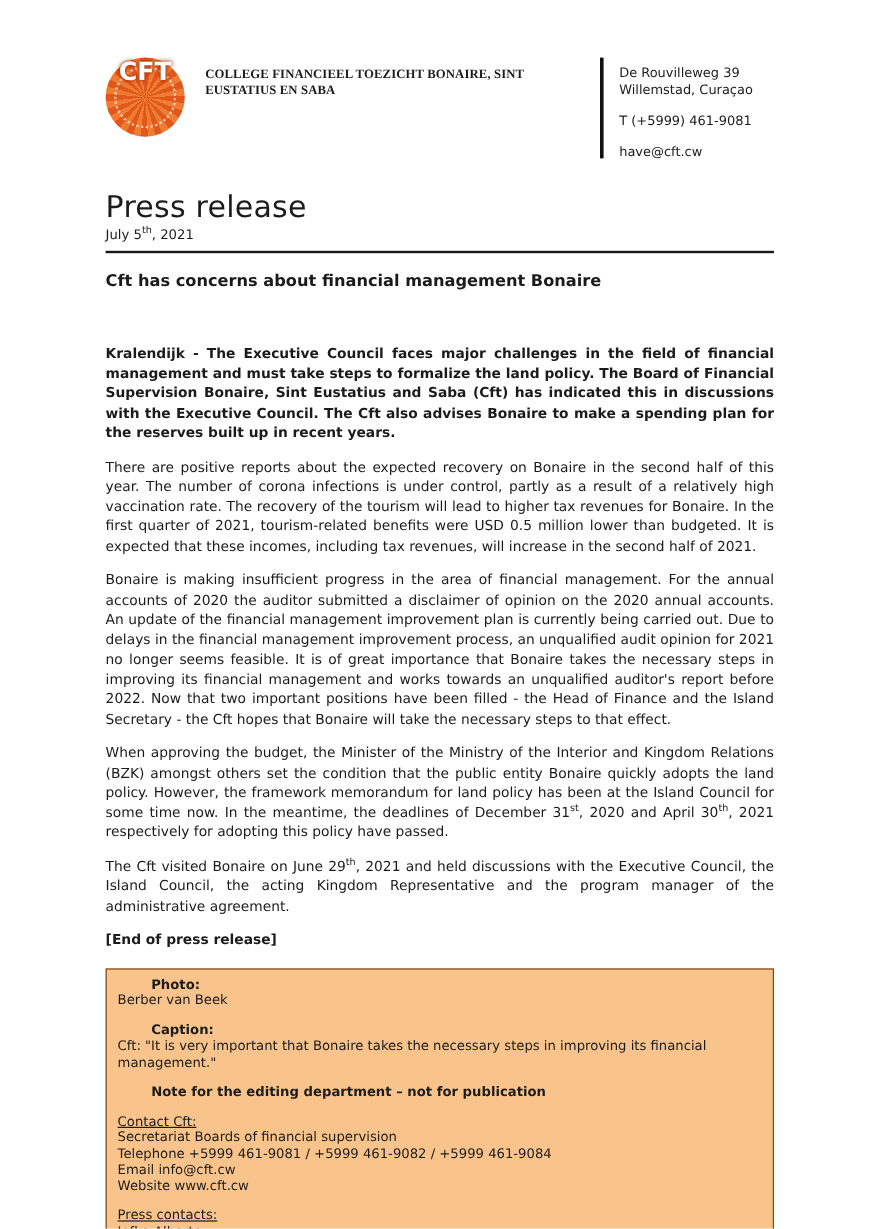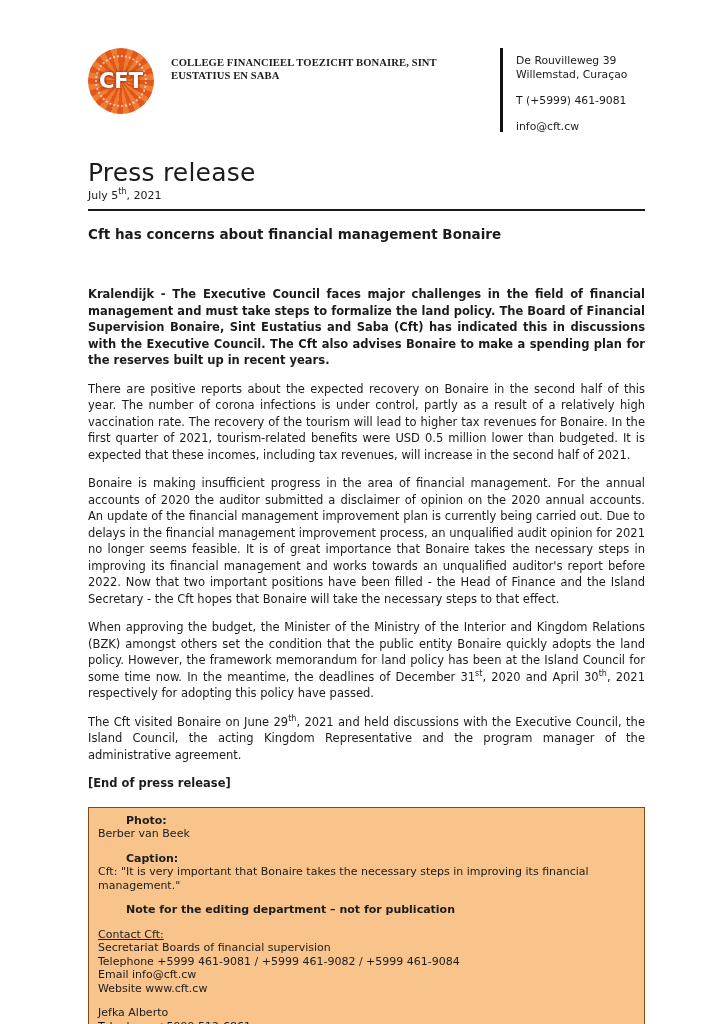--- a/index.html
+++ b/index.html
@@ -17,21 +17,21 @@
     position: relative;
   }
 
   
   .letterhead { display: flex; align-items: flex-start; }
   .logo-circle {
     width: 66px; height: 66px;
     border-radius: 50%;
     background: repeating-conic-gradient(#e2571c 0deg 11deg, #ef7c33 11deg 22deg);
     position: relative;
-    display: flex; align-items: center; justify-content: center;
+    display: flex; align-items: flex-start; justify-content: center;
     flex: 0 0 auto;
     margin-top: 2px;
   }
   .logo-ring {
     position: absolute; inset: 7px;
     border: 2px dotted rgba(255,255,255,0.6);
     border-radius: 50%;
   }
   .logo-text {
     position: relative;
@@ -120,21 +120,21 @@
       <span class="logo-text">CFT</span>
     </div>
     <div class="org-title">COLLEGE FINANCIEEL TOEZICHT BONAIRE, SINT EUSTATIUS EN SABA</div>
     <div class="header-divider"></div>
     <div class="header-contact">
       <div>De Rouvilleweg 39</div>
       <div>Willemstad, Curaçao</div>
       <div class="gap"></div>
       <div>T (+5999) 461-9081</div>
       <div class="gap"></div>
-      <div>info@cft.cw</div>
+      <div>have@cft.cw</div>
     </div>
   </header>
 
   <div class="doc-type">Press release</div>
   <div class="doc-date">July 5<sup>th</sup>, 2021</div>
   <hr class="rule">
   <h2 class="headline">Cft has concerns about financial management Bonaire</h2>
 
   <section class="body-text">
     <p class="lead">Kralendijk - The Executive Council faces major challenges in the field of financial management and must take steps to formalize the land policy. The Board of Financial Supervision Bonaire, Sint Eustatius and Saba (Cft) has indicated this in discussions with the Executive Council. The Cft also advises Bonaire to make a spending plan for the reserves built up in recent years.</p>
@@ -153,17 +153,18 @@
     <div>Cft: "It is very important that Bonaire takes the necessary steps in improving its financial management."</div>
     <div class="sect-gap"></div>
     <div class="b">Note for the editing department – not for publication</div>
     <div class="sect-gap"></div>
     <div class="u">Contact Cft:</div>
     <div>Secretariat Boards of financial supervision</div>
     <div>Telephone +5999 461-9081 / +5999 461-9082 / +5999 461-9084</div>
     <div>Email info@cft.cw</div>
     <div>Website www.cft.cw</div>
     <div class="sect-gap"></div>
+    <div class="u">Press contacts:</div>
     <div>Jefka Alberto</div>
     <div>Telephone +5999 512-6861</div>
   </div>
 
 </div>
 
 </body></html>

